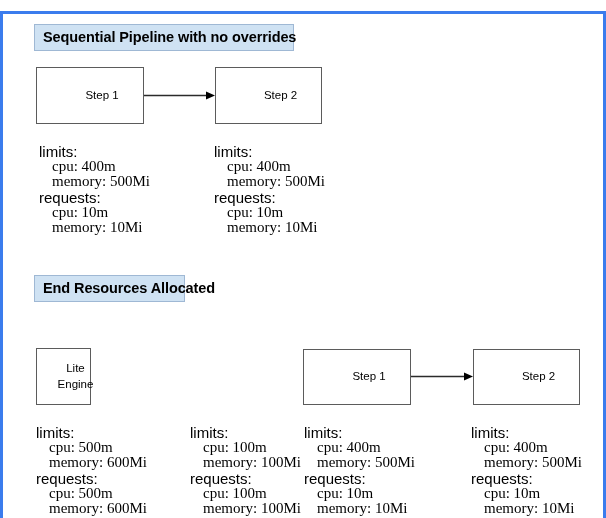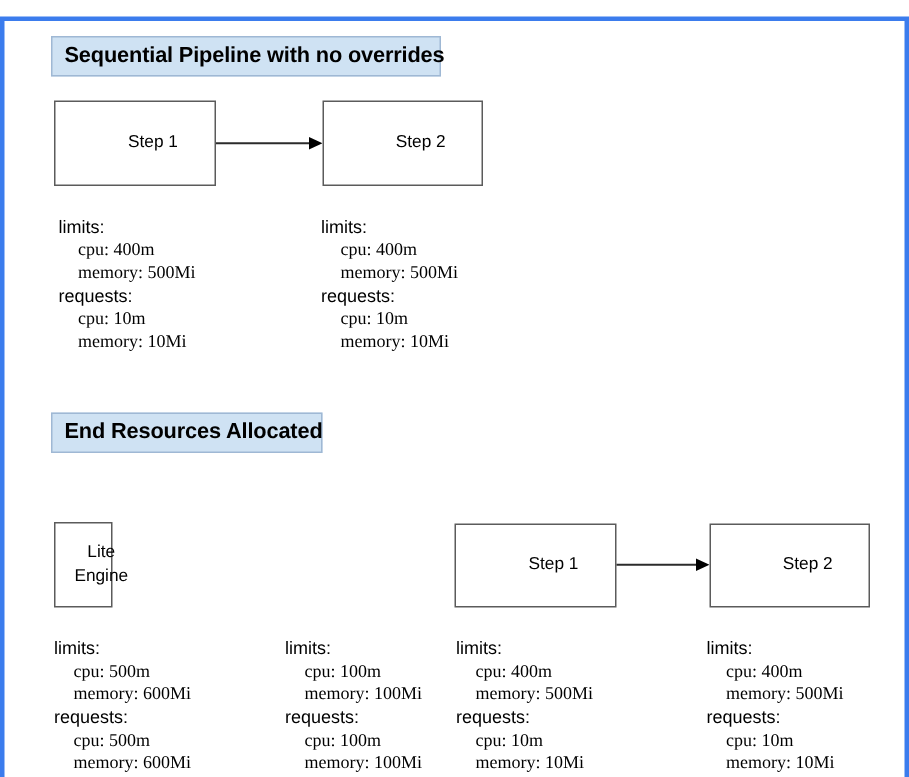--- a/index.html
+++ b/index.html
@@ -63,21 +63,21 @@
     pointer-events: none;
   }
   .arrow svg {
     display: block;
     overflow: visible;
   }
 
   
   .res-block {
     position: absolute;
-    font-size: 12px;
+    font-size: 15px;
     line-height: 15.2px;
     color: #000000;
     white-space: nowrap;
   }
   .res-line {
     display: block;
   }
   .res-line.indent {
     padding-left: 13px;
     font-family: Liberation Serif, serif;
@@ -112,23 +112,23 @@
 
   <div class="res-block" style="left:211px; top:130px;">
     <span class="res-line">limits:</span>
     <span class="res-line indent">cpu: 400m</span>
     <span class="res-line indent">memory: 500Mi</span>
     <span class="res-line">requests:</span>
     <span class="res-line indent">cpu: 10m</span>
     <span class="res-line indent">memory: 10Mi</span>
   </div>
 
-  <div class="section-label" style="left:31px; top:261px; width:181px; height:27px;">End Resources Allocated</div>
+  <div class="section-label" style="left:31px; top:261px; width:151px; height:27px;">End Resources Allocated</div>
 
-  <div class="node-box" style="left:33px; top:334px; width:39px; height:57px;">Lite
+  <div class="node-box" style="left:33px; top:334px; width:55px; height:57px;">Lite
 Engine</div>
 
 
   <div class="node-box" style="left:300px; top:335px; width:108px; height:56px;">Step 1</div>
 
   <div class="arrow" style="left:408px; top:357px; width:62px;">
     <svg width="62" height="11" viewBox="0 0 62 11">
       <line x1="0" y1="5.5" x2="54" y2="5.5" stroke="#2b2b2b" stroke-width="1.4"></line>
       <polygon points="53,1.4 62,5.5 53,9.6" fill="#000000"></polygon>
     </svg>

